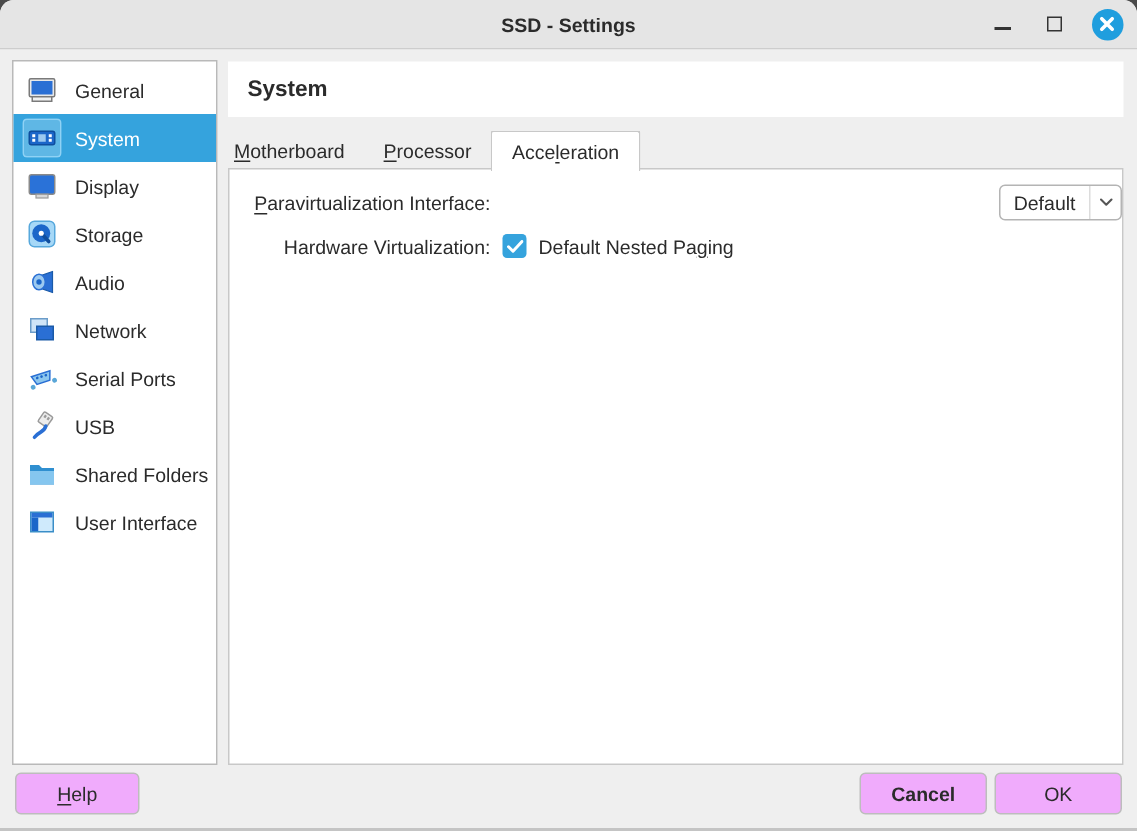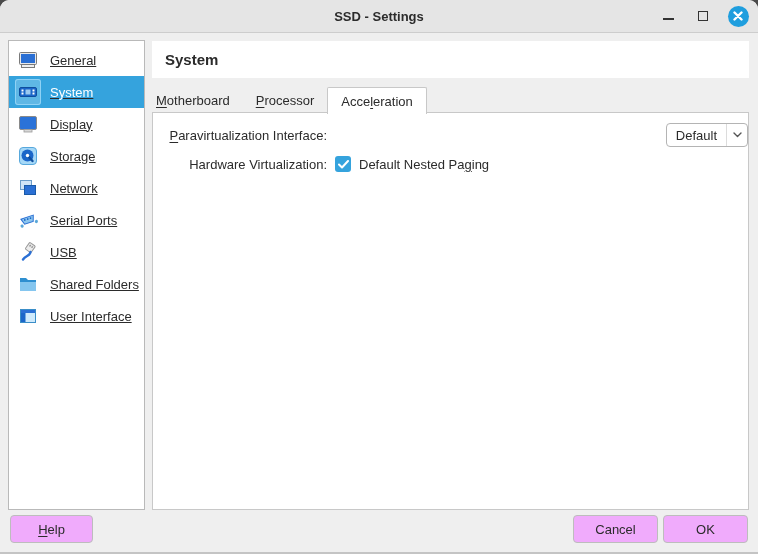--- a/index.html
+++ b/index.html
@@ -21,21 +21,21 @@
   .ctl { width:22px; height:22px; display:flex; align-items:center; justify-content:center; cursor:default; }
   .glyph-min { width:11px; height:2px; background:#333; margin-top:5px; }
   .glyph-max { width:10px; height:10px; border:1.5px solid #333; }
   .close-circle {
     width:21px; height:21px; border-radius:50%; background:#1f9ede;
     display:flex; align-items:center; justify-content:center;
   }
   
   .sidebar {
     position:absolute; left:8px; top:40px; width:137px; height:470px;
-    background:#fff; border:1px solid #b9b9b9; padding-top:3px;text-decoration:underline;
+    background:#fff; border:1px solid #b9b9b9; padding-top:3px;
   }
   .side-item { height:32px; display:flex; align-items:center; gap:9px; padding-left:6px; font-size:13px; }
   .side-item.selected { background:#35a3dd; color:#fff; }
   .icon-tile { width:26px; height:26px; display:flex; align-items:center; justify-content:center; border-radius:3px; flex:0 0 auto; }
   .selected .icon-tile { background:#5fb7e5; box-shadow:inset 0 0 0 1px #8fd2f5; }
   
   .header {
     position:absolute; left:152px; top:41px; width:597px; height:37px;
     background:#fff; display:flex; align-items:center; padding-left:13px;
     font-size:15px; font-weight:bold;
@@ -69,21 +69,21 @@
   }
   .check-label { margin-left:8px; }
   
   .btn {
     position:absolute; bottom:9px; height:28px; background:#f0abfc;
     border:1px solid #bdbdbd; border-radius:4px; font-size:13px; color:#2b2b2b;
     display:flex; align-items:center; justify-content:center;
     font-family:"Liberation Sans", sans-serif;
   }
   .btn-help { left:10px; width:83px; }
-  .btn-cancel { right:100px; width:85px; }
+  .btn-cancel { right:100px; width:85px;font-weight:bold; }
   .btn-ok { right:10px; width:85px; }
 </style>
 </head>
 <body>
 
 <div class="window">
 
   <div class="titlebar">
     <div class="title">SSD - Settings</div>
     <div class="controls">
@@ -145,20 +145,30 @@
         <svg width="22" height="22" viewBox="0 0 22 22">
           <rect x="2.5" y="2.5" width="17" height="17" rx="3.5" fill="#a6d8f7" stroke="#57a8dc"></rect>
           <circle cx="10.5" cy="10.5" r="6" fill="#1b66c9"></circle>
           <path d="M10.5,10.5 L15.5,16" stroke="#0f4e9e" stroke-width="2.4" stroke-linecap="round"></path>
           <circle cx="10.5" cy="10.5" r="1.7" fill="#fff"></circle>
         </svg>
       </span>
       <span>Storage</span>
     </div>
 
+    <div class="side-item">
+      <span class="icon-tile">
+        <svg width="22" height="22" viewBox="0 0 22 22">
+          <path d="M18,4 L18,18 L10,15.2 L10,6.8 Z" fill="#2a6fd4" stroke="#1a5aa8" stroke-width="0.8"></path>
+          <ellipse cx="9" cy="11" rx="4.2" ry="5.2" fill="#9cc9f0" stroke="#2a6fd4"></ellipse>
+          <circle cx="9" cy="11" r="1.8" fill="#1b66c9"></circle>
+        </svg>
+      </span>
+      <span>Audio</span>
+    </div>
 
     <div class="side-item">
       <span class="icon-tile">
         <svg width="22" height="22" viewBox="0 0 22 22">
           <rect x="3.5" y="3.5" width="11" height="9" fill="#cfe4f7" stroke="#6b9cc9"></rect>
           <rect x="7.5" y="8.5" width="11" height="9" fill="#2a6fd4" stroke="#1a5aa8"></rect>
         </svg>
       </span>
       <span>Network</span>
     </div>

